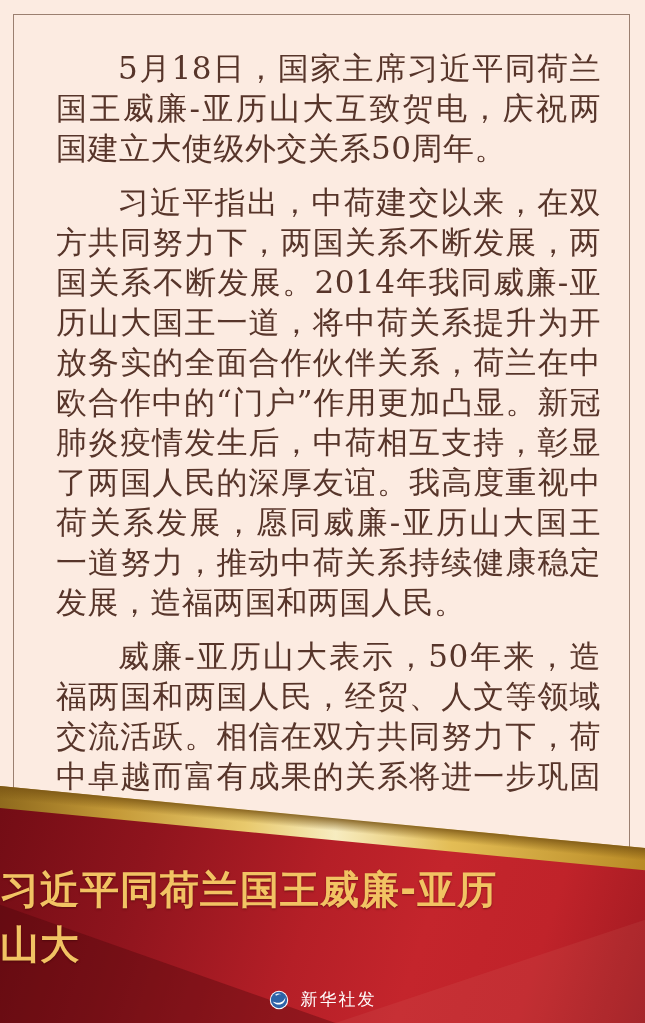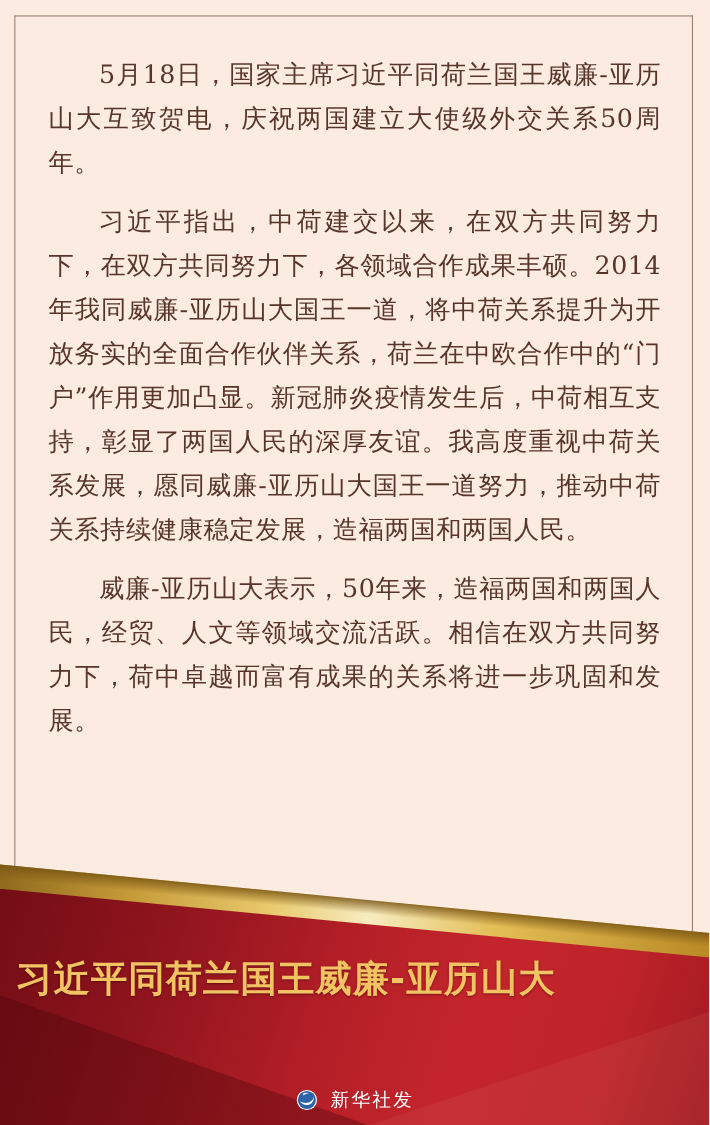--- a/index.html
+++ b/index.html
@@ -14,22 +14,22 @@
   .article-frame{
     position:absolute;
     left:13px;top:14px;
     width:617px;height:850px;
     border:1px solid #9b7f70;
     border-bottom:none;
     box-sizing:border-box;
     padding:33px 28px 0 30px;
   }
   .article-frame p{
-    margin:0 0 14px 0;
-    font-size:23px;
+    margin:0 0 14px 12px;
+    font-size:31px;
     line-height:40px;
     letter-spacing:0.5px;
     color:#57352a;
     text-align:justify;
     text-indent:2em;
   }
   
   .gold-ribbon{
     position:absolute;
     top:786px;left:0;
@@ -56,25 +56,25 @@
     background:rgba(70,6,10,0.35);
   }
   .red-banner .shade-right{
     position:absolute;inset:0;
     clip-path:polygon(100% 52%, 100% 100%, 52% 100%);
     background:rgba(255,235,210,0.06);
   }
   .banner-title{
     position:absolute;
     top:862px;left:0;width:520px;
-    text-align:center;
+    text-align:left;
     z-index:4;
     font-family:"DejaVu Sans", sans-serif;
     font-weight:700;
-    font-size:33px;
+    font-size:39px;
     line-height:55px;
     letter-spacing:1px;
     color:#f2c363;
     text-shadow:0 1px 2px rgba(60,5,8,0.55);
   }
   .credit{
     position:absolute;
     top:988px;left:0;width:645px;
     z-index:4;
     display:flex;align-items:center;justify-content:center;
@@ -88,21 +88,21 @@
     letter-spacing:2px;
   }
 </style>
 </head>
 <body>
 
 <div class="page">
 
   <div class="article-frame">
     <p>5月18日，国家主席习近平同荷兰国王威廉-亚历山大互致贺电，庆祝两国建立大使级外交关系50周年。</p>
-    <p>习近平指出，中荷建交以来，在双方共同努力下，在双方共同努力下，各领域合作成果丰硕。2014年我同威廉-亚历山大国王一道，将中荷关系提升为开放务实的全面合作伙伴关系，荷兰在中欧合作中的“门户”作用更加凸显。新冠肺炎疫情发生后，中荷相互支持，彰显了两国人民的深厚友谊。我高度重视中荷关系发展，愿同威廉-亚历山大国王一道努力，推动中荷关系持续健康稳定发展，造福两国和两国人民。</p>
+    <p>习近平指出，中荷建交以来，在双方共同努力下，两国关系不断发展，两国关系不断发展。2014年我同威廉-亚历山大国王一道，将中荷关系提升为开放务实的全面合作伙伴关系，荷兰在中欧合作中的“门户”作用更加凸显。新冠肺炎疫情发生后，中荷相互支持，彰显了两国人民的深厚友谊。我高度重视中荷关系发展，愿同威廉-亚历山大国王一道努力，推动中荷关系持续健康稳定发展，造福两国和两国人民。</p>
     <p>威廉-亚历山大表示，50年来，造福两国和两国人民，经贸、人文等领域交流活跃。相信在双方共同努力下，荷中卓越而富有成果的关系将进一步巩固和发展。</p>
   </div>
 
   <div class="gold-ribbon"></div>
 
   <div class="red-banner">
     <div class="shade-left"></div>
     <div class="shade-right"></div>
   </div>
 

